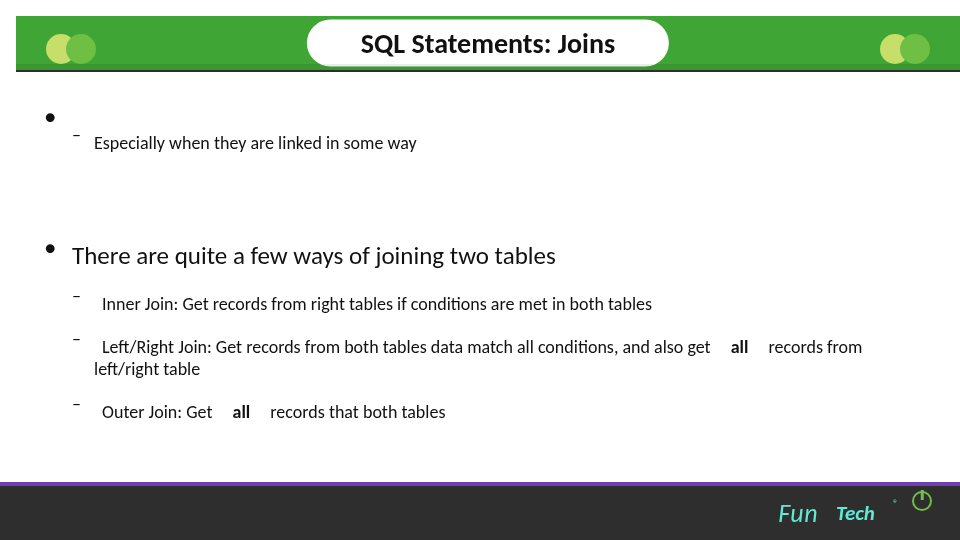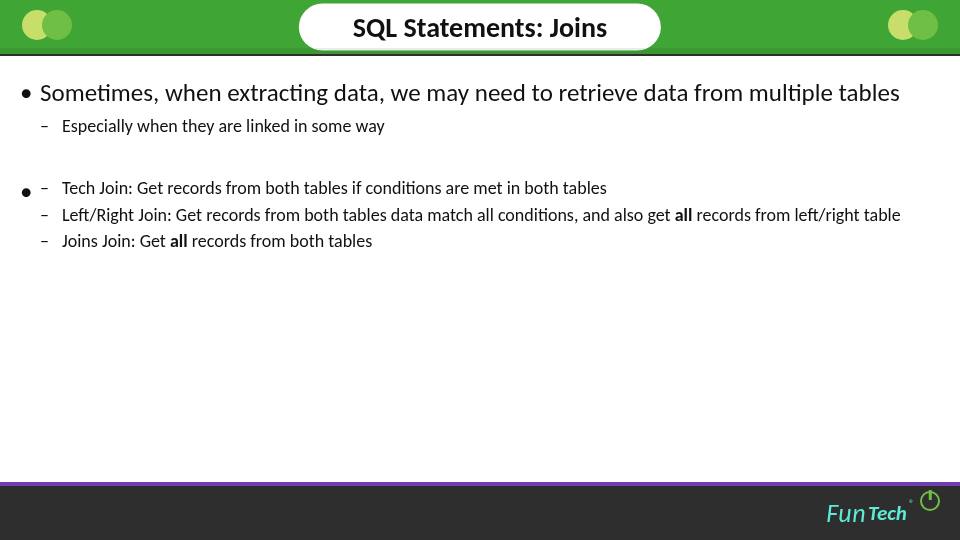--- a/index.html
+++ b/index.html
@@ -1,15 +1,15 @@
 <!DOCTYPE html>
 <html><head>
 <meta charset="utf-8">
 <style>
-  * { margin: 0; padding: 0; box-sizing: border-box; }
+  * { margin: 0; padding: 8px; box-sizing: border-box; }
   html, body { width: 960px; height: 540px; font-family: Calibri, "Segoe UI", Arial, sans-serif; overflow: hidden; background: #fff; }
 
   
   .banner {
     width: 100%;
     height: 56px;
     background: #3fa535;
     position: relative;
     border-bottom: 2px solid #2d2d2d;
   }
@@ -147,40 +147,40 @@
   <div class="circle-pair right">
       <span class="a"></span>
       <span class="b"></span>
     </div>
   <div class="title-pill">SQL Statements: Joins</div>
 </div>
 
 <div class="content">
   <ul class="top">
     <li>
-      <span>Sometimes, when extracting data, we may need to retrieve data from multiple tables</span>
       <ul class="sub">
         <li>Especially when they are linked in some way</li>
       </ul>
     </li>
   </ul>
 
   <div class="spacer"></div>
 
   <ul class="top">
     <li>
+      <span>There are quite a few ways of joining two tables</span>
       <ul class="sub">
         <li>
-          <span>Tech Join: Get records from both tables if conditions are met in both tables</span>
+          <span>Inner Join: Get records from right tables if conditions are met in both tables</span>
         </li>
         <li>
           <span>Left/Right Join: Get records from both tables data match all conditions, and also get </span><b>all</b><span> records from left/right table</span>
         </li>
         <li>
-          <span>Joins Join: Get </span><b>all</b><span> records from both tables</span>
+          <span>Outer Join: Get </span><b>all</b><span> records that both tables</span>
         </li>
       </ul>
     </li>
   </ul>
 </div>
 
 <div class="footer">
   <div class="logo">
     <span class="fun">Fun</span>
       <span class="tech">Tech</span>

